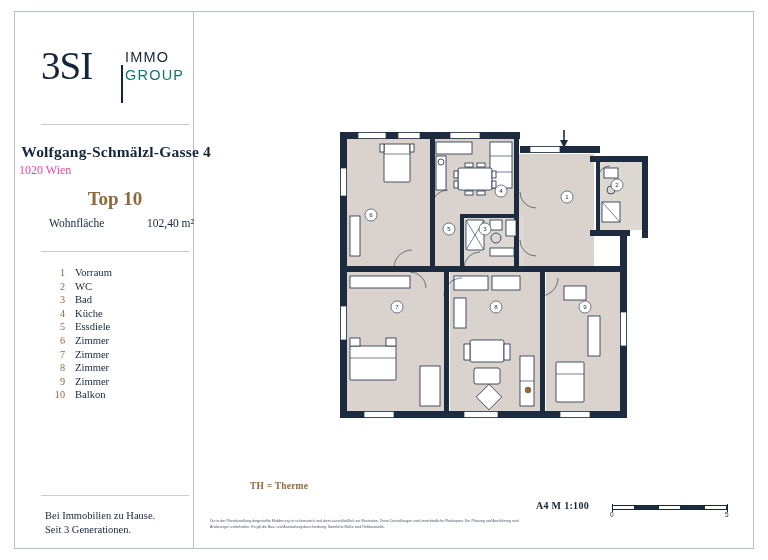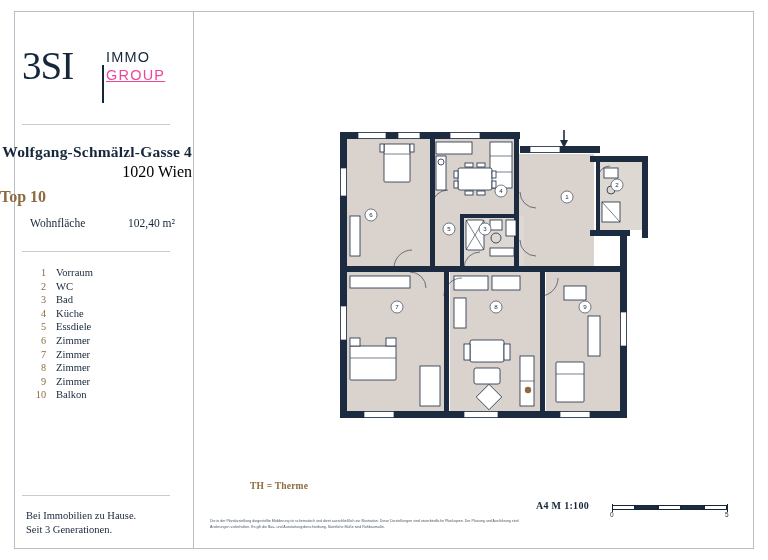--- a/index.html
+++ b/index.html
@@ -35,21 +35,21 @@
     left: 193px;
     top: 11px;
     width: 1px;
     height: 538px;
     background: #b9bfc6;
   }
 
   
   .leftpanel {
     position: absolute;
-    left: 0;
+    left: 19px;
     top: 11px;
     width: 179px;
     height: 398px;
   }
   .logo {
     position: absolute;
     left: 22px;
     top: 32px;
     width: 145px;
     height: 56px;
@@ -74,23 +74,22 @@
     color: #16263a;
     line-height: 17px;
   }
   .logo-group {
     position: absolute;
     left: 84px;
     top: 24px;
     font-family: "Liberation Sans", sans-serif;
     font-size: 14.5px;
     letter-spacing: 1.2px;
-    color: #ec4899;
+    color: #0f766e;
     line-height: 17px;
-    text-decoration: underline;
   }
   .logo-rule {
     position: absolute;
     left: 80px;
     top: 22px;
     width: 2px;
     height: 38px;
     background: #16263a;
   }
 
@@ -112,31 +111,31 @@
     font-size: 15.5px;
     font-weight: bold;
     letter-spacing: 0.2px;
     color: #16263a;
   }
   .city {
     position: absolute;
     left: 0;
     top: 152px;
     width: 192px;
-    text-align: right;
-    font-size: 16px;
-    color: #000000;
+    text-align: left;
+    font-size: 12px;
+    color: #ec4899;
   }
   .top-label {
     position: absolute;
     left: 0;
     top: 177px;
     width: 192px;
-    text-align: left;
-    font-size: 16px;
+    text-align: center;
+    font-size: 19px;
     font-weight: bold;
     color: #8d6a3f;
   }
   .area-row {
     position: absolute;
     left: 30px;
     top: 206px;
     width: 145px;
     font-size: 11.5px;
     color: #16263a;

